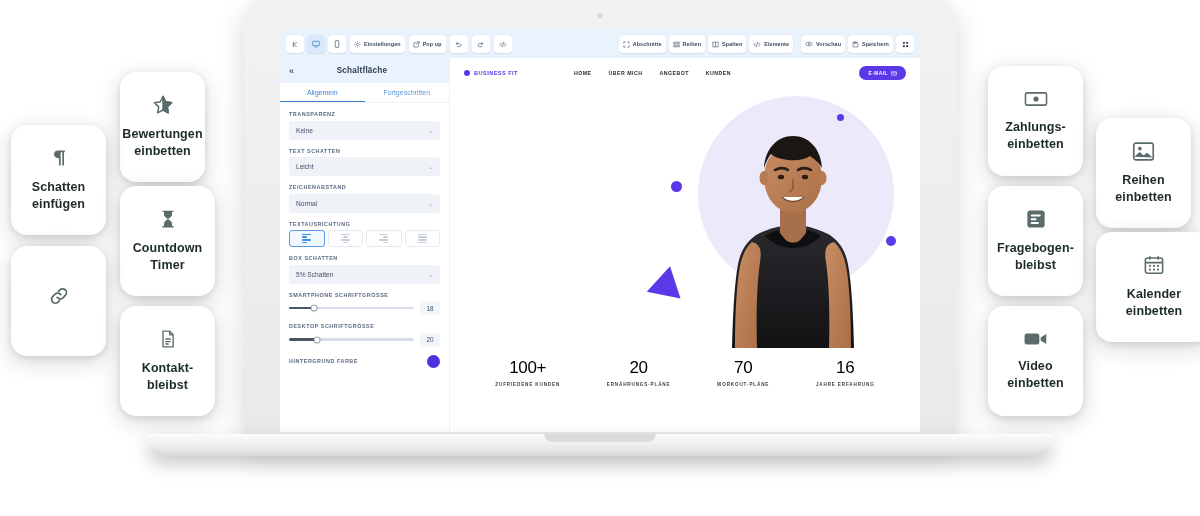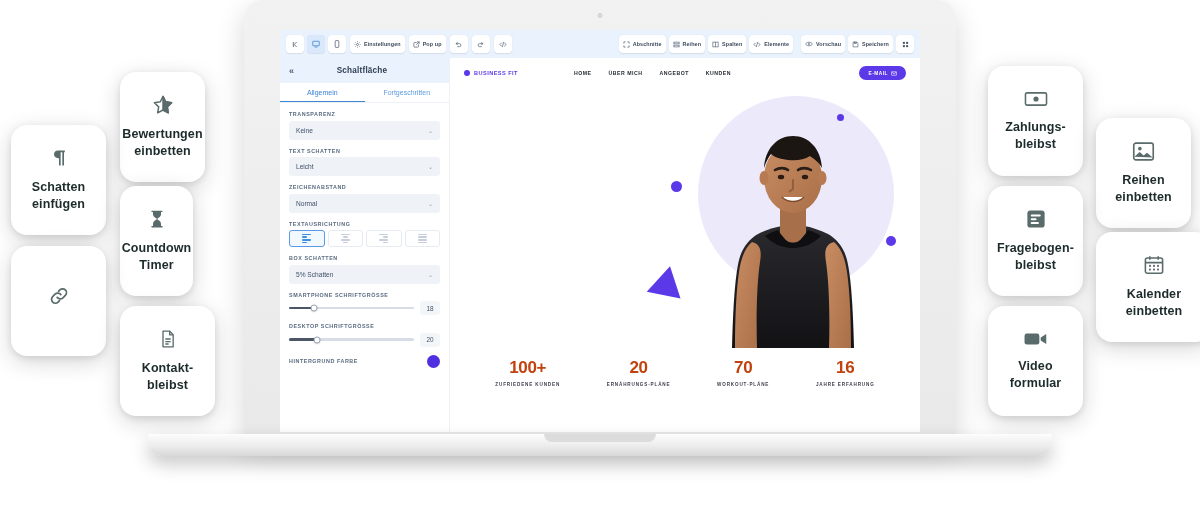--- a/index.html
+++ b/index.html
@@ -213,21 +213,21 @@
     transform: rotate(-18deg);
   }
   
   .person { position: absolute; right: 52px; bottom: 0; width: 150px; height: 232px; z-index: 2; }
 
   .stats {
     display: flex; justify-content: space-around; align-items: flex-start;
     padding: 10px 22px 0 22px;
   }
   .stat { text-align: center; }
-  .stat .v { font-size: 17px; font-weight: 700; color: #c2410c; letter-spacing: -.3px; }
+  .stat .v { font-size: 17px; font-weight: 400; color: #000000; letter-spacing: -.3px; }
   .stat .k {
     font-size: 4.6px; font-weight: 700; color: #3a3f49;
     letter-spacing: .85px; margin-top: 4px; text-transform: uppercase;
   }
 </style>
 </head>
 <body>
 
 <div id="stage">
 
@@ -247,21 +247,21 @@
     <div class="fcard" style="left:11px;top:125px;width:95px;height:110px;">
       <span class="ficon">
         <svg width="20" height="22" viewBox="0 0 24 24" fill="currentColor">
           <path d="M17 3h-6.2C8 3 6 5 6 7.6s2 4.6 4.8 4.6H12V21h2V5h2v16h2V5h1V3z"></path>
         </svg>
       </span>
       <span class="flabel">Schatten
 einfügen</span>
     </div>
 
-    <div class="fcard" style="left:120px;top:186px;width:73px;height:110px;align-items:center;">
+    <div class="fcard" style="left:120px;top:186px;width:95px;height:110px;align-items:center;">
       <span class="ficon">
         <svg width="20" height="22" viewBox="0 0 24 24" fill="none" stroke="currentColor" stroke-width="1.7" stroke-linecap="round">
           <path d="M6 2.8h12M6 21.2h12"></path>
           <path d="M7.2 2.8v3.4c0 2.3 1.8 3.7 4.8 5.8 3-2.1 4.8-3.5 4.8-5.8V2.8" fill="currentColor" stroke="none"></path>
           <path d="M7.2 21.2v-3.4c0-2.3 1.8-3.7 4.8-5.8 3 2.1 4.8 3.5 4.8 5.8v3.4" fill="currentColor" stroke="none"></path>
         </svg>
       </span>
       <span class="flabel">Countdown
 Timer</span>
     </div>
@@ -291,21 +291,21 @@
   <div>
 
     <div class="fcard" style="left:988px;top:66px;width:95px;height:110px;">
       <span class="ficon">
         <svg width="24" height="20" viewBox="0 0 26 18" fill="none" stroke="currentColor" stroke-width="1.7" stroke-linejoin="round">
           <rect x="1.6" y="2.4" width="22.8" height="13.2" rx="1.6"></rect>
           <circle cx="13" cy="9" r="2.8" fill="currentColor" stroke="none"></circle>
         </svg>
       </span>
       <span class="flabel">Zahlungs-
-bleibst</span>
+einbetten</span>
     </div>
 
     <div class="fcard" style="left:1096px;top:118px;width:95px;height:110px;">
       <span class="ficon">
         <svg width="23" height="21" viewBox="0 0 24 22" fill="none" stroke="currentColor" stroke-width="1.7" stroke-linejoin="round">
           <rect x="1.8" y="2.2" width="20.4" height="17.6" rx="2.2"></rect>
           <circle cx="8.2" cy="8" r="1.9" fill="currentColor" stroke="none"></circle>
           <path d="M2.4 16.6l5.6-5.1 4.2 3.7 3.4-3 6 5.2" fill="currentColor" stroke="none"></path>
         </svg>
       </span>
@@ -346,21 +346,21 @@
     </div>
 
     <div class="fcard" style="left:988px;top:306px;width:95px;height:110px;">
       <span class="ficon">
         <svg width="25" height="18" viewBox="0 0 26 18" fill="currentColor">
           <rect x="1.6" y="3.4" width="15.4" height="11.4" rx="2.4"></rect>
           <path d="M18.4 7.4l5.8-3.6v10.4l-5.8-3.6z"></path>
         </svg>
       </span>
       <span class="flabel">Video
-formular</span>
+einbetten</span>
     </div>
   </div>
 
   <div id="laptop">
     <div class="lt-lid">
       <div class="lt-cam"></div>
 
       <div class="lt-screen">
 
         <div class="app-toolbar">

